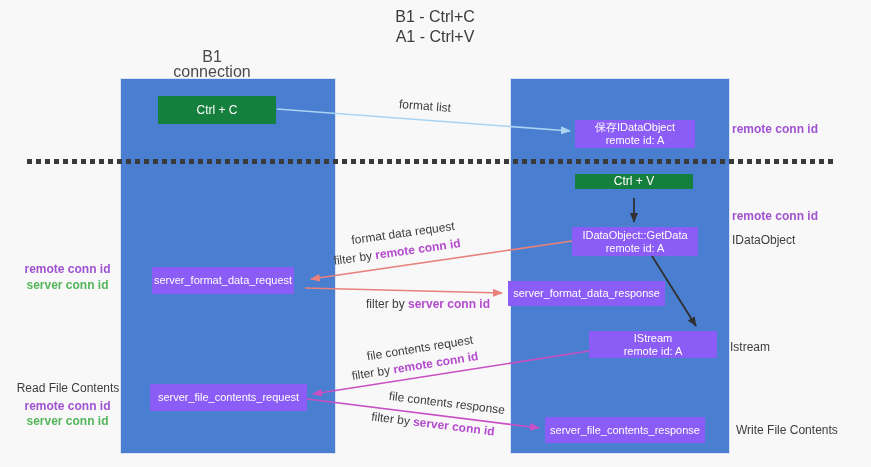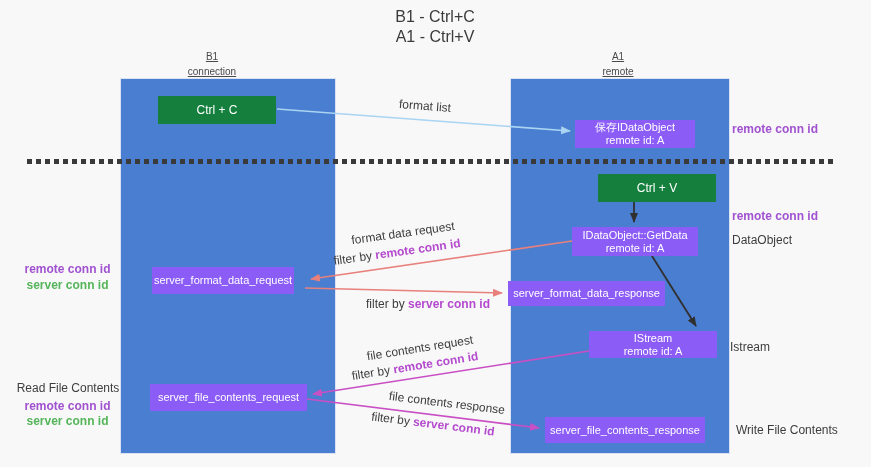--- a/index.html
+++ b/index.html
@@ -5,21 +5,21 @@
   html,body{margin:0;padding:0;background:#f8f8f8;}
   #stage{
     position:relative; width:871px; height:467px; overflow:hidden;
     background:#f8f8f8;
     font-family:"Liberation Sans","DejaVu Sans",sans-serif;
     color:#3d3d3d; font-size:12px;
   }
   .abs{position:absolute;}
   .center{text-align:center;}
   .title{width:220px;left:325px;text-align:center;font-size:16px;color:#3b3b3b;line-height:20px;}
-  .lifeline-header{width:130px;text-align:center;font-size:10px;color:#4a4a4a;line-height:15px;top:49px;text-decoration:underline;}
+  .lifeline-header{width:130px;text-align:center;font-size:16px;color:#4a4a4a;line-height:15px;top:49px;}
   .lifeline{
     background:#4a7ed0; border:1px solid #dbe3f2; box-sizing:border-box;
     top:78px; height:376px;
   }
   .nodebox{
     box-sizing:border-box; color:#ffffff; display:flex; flex-direction:column;
     align-items:center; justify-content:center; line-height:13px; text-align:center;
   }
   .green{background:#15803d; font-size:12px;}
   .orange{background:#8b5cf6; font-size:11px;}
@@ -38,24 +38,20 @@
 <body>
 
 <div id="stage">
 
   <div class="abs title" style="top:7px;">B1 - Ctrl+C</div>
   <div class="abs title" style="top:27px;text-align:center;">A1 - Ctrl+V</div>
 
   <div class="abs lifeline-header" style="left:147px;">
     <div>B1</div>
     <div>connection</div>
-  </div>
-  <div class="abs lifeline-header" style="left:553px;">
-    <div>A1</div>
-    <div>remote</div>
   </div>
 
   <div class="abs lifeline" style="left:120px; width:216px;"></div>
   <div class="abs lifeline" style="left:510px; width:220px;"></div>
 
   <div class="abs dashline"></div>
 
   <svg width="871" height="467">
     <defs>
       <marker id="ah-blue" markerUnits="userSpaceOnUse" markerWidth="11" markerHeight="9" refX="9" refY="4" orient="auto">
@@ -82,21 +78,21 @@
 
   <div class="abs nodebox green" style="left:158px; top:96px;  width:118px; height:28px;">
     <div>Ctrl + C</div>
   </div>
 
   <div class="abs nodebox orange" style="left:575px; top:120px; width:120px; height:28px;">
     <div>保存IDataObject</div>
     <div>remote id: A</div>
   </div>
 
-  <div class="abs nodebox green" style="left:598px; top:174px; width:118px; height:28px;">
+  <div class="abs nodebox green" style="left:575px; top:174px; width:118px; height:15px;">
     <div>Ctrl + V</div>
   </div>
 
   <div class="abs nodebox orange" style="left:572px; top:227px; width:126px; height:29px;">
     <div>IDataObject::GetData</div>
     <div>remote id: A</div>
   </div>
 
   <div class="abs nodebox orange" style="left:152px; top:267px; width:142px; height:27px;">
     <div>server_format_data_request</div>
@@ -146,17 +142,17 @@
 
   <div class="abs remote-id center" style="left:20px; top:262px; width:95px;">remote conn id</div>
   <div class="abs server-id center" style="left:20px; top:278px; width:95px;">server conn id</div>
 
   <div class="abs plainlabel center" style="left:13px; top:381px; width:110px;">Read File Contents</div>
   <div class="abs remote-id center" style="left:20px; top:399px; width:95px;">remote conn id</div>
   <div class="abs server-id center" style="left:20px; top:414px; width:95px;">server conn id</div>
 
   <div class="abs remote-id" style="left:732px; top:122px;">remote conn id</div>
   <div class="abs remote-id" style="left:732px; top:209px;">remote conn id</div>
-  <div class="abs plainlabel" style="left:732px; top:233px;">DataObject</div>
+  <div class="abs plainlabel" style="left:732px; top:233px;">IDataObject</div>
   <div class="abs plainlabel" style="left:730px; top:340px;">Istream</div>
   <div class="abs plainlabel" style="left:736px; top:423px;">Write File Contents</div>
 
 </div>
 
 </body></html>

